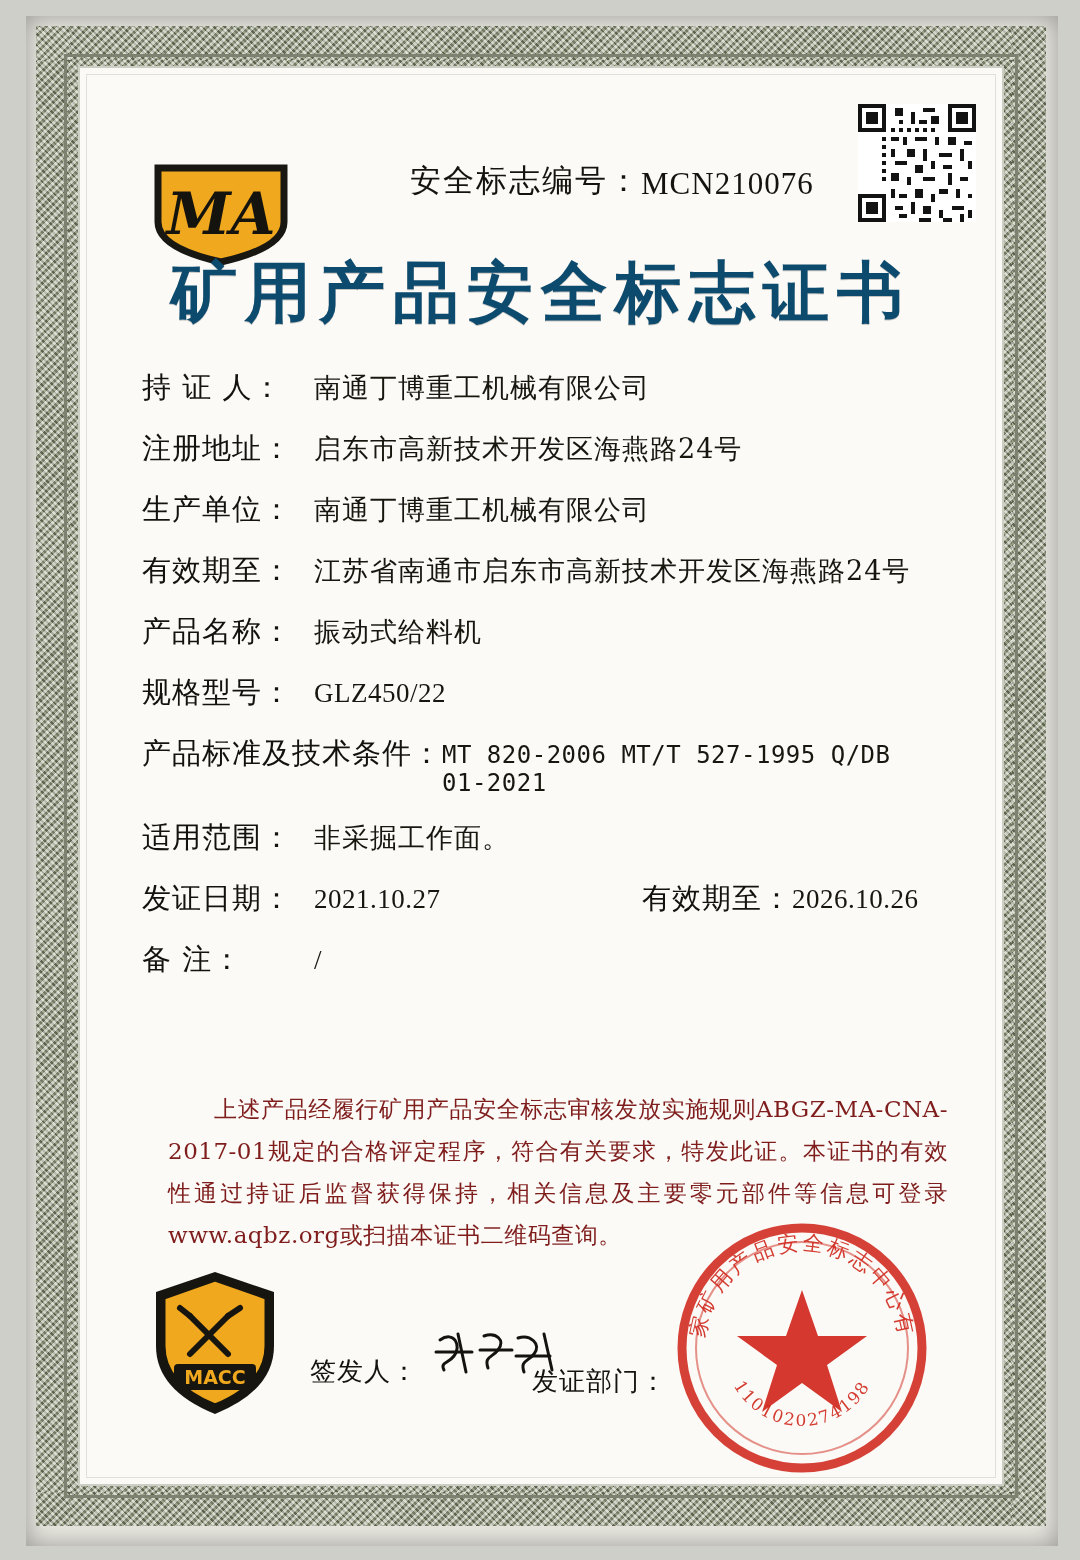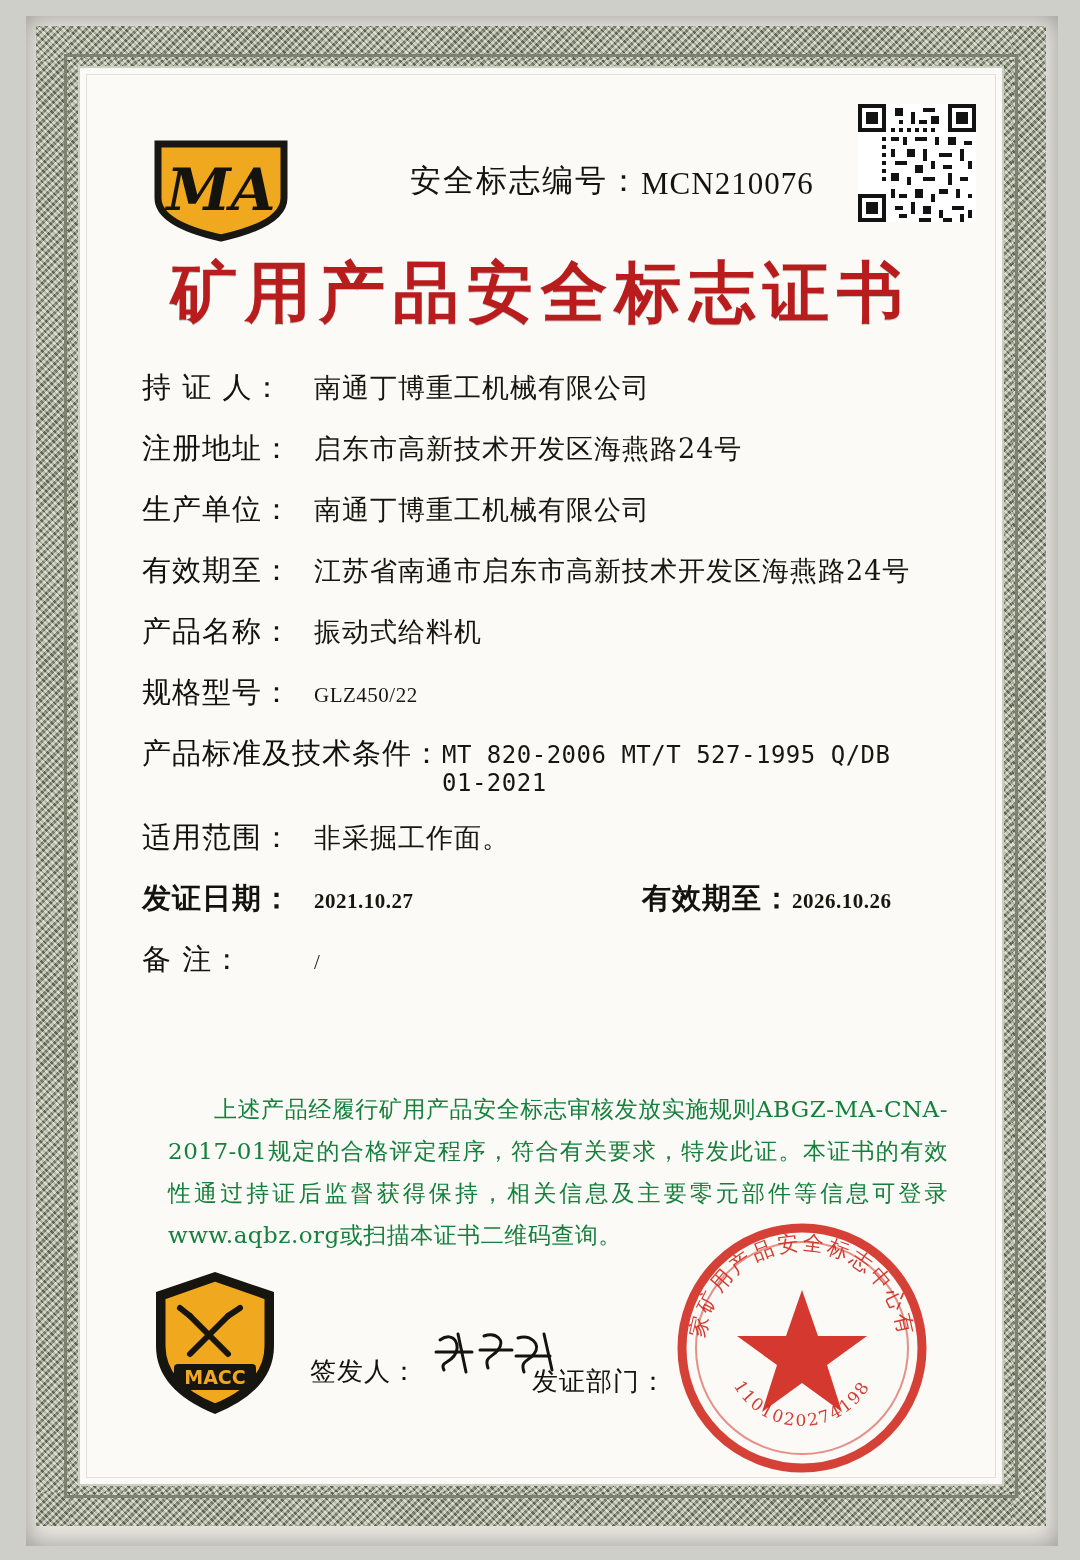--- a/index.html
+++ b/index.html
@@ -78,21 +78,21 @@
     position: absolute;
     left: 6px; top: 6px; right: 6px; bottom: 6px;
     border: 1px solid #e0e0d8;
     pointer-events: none;
   }
 
   
   #ma-logo {
     position: absolute;
     left: 68px;
-    top: 68px;
+    top: 92px;
     width: 146px;
     height: 108px;
   }
 
   
   #cert-number-row {
     position: absolute;
     left: 330px;
     top: 92px;
     display: flex;
@@ -125,21 +125,21 @@
   
   #doc-title {
     position: absolute;
     left: 0;
     right: 0;
     top: 180px;
     text-align: center;
     font-size: 66px;
     letter-spacing: 8px;
     font-weight: bold;
-    color: #b91c1c;
+    color: #0c4a6e;
     font-family: "DejaVu Serif", "Liberation Serif", serif;
     text-shadow: 0 1px 0 rgba(0,0,0,0.22);
   }
 
   
   #field-list {
     position: absolute;
     left: 62px;
     top: 300px;
     width: 800px;
@@ -165,41 +165,41 @@
     font-family: "DejaVu Serif", "Liberation Serif", serif;
     margin-left: 0;
   }
   .field-value.mono {
     font-family: "DejaVu Sans Mono", "Liberation Mono", monospace;
     font-size: 24px;
     letter-spacing: 0.5px;
   }
   .field-value.latin {
     font-family: "Liberation Serif", serif;
-    font-size: 21px;
+    font-size: 27px;
     letter-spacing: 0.5px;
   }
-  .field-row.dual { position: relative; font-weight: bold; }
+  .field-row.dual { position: relative; }
   .dual-second {
     position: absolute;
     left: 500px;
     display: flex;
     align-items: baseline;
   }
   .dual-second .field-label { width: auto; }
 
   
   #statement {
     position: absolute;
     left: 88px;
     top: 1020px;
     width: 780px;
     font-size: 23px;
     line-height: 42px;
-    color: #15803d;
+    color: #7f1d1d;
     text-align: justify;
     text-indent: 46px;
     letter-spacing: 0.5px;
     font-family: "DejaVu Serif", "Liberation Serif", serif;
   }
 
   
   #macc-shield {
     position: absolute;
     left: 70px;

